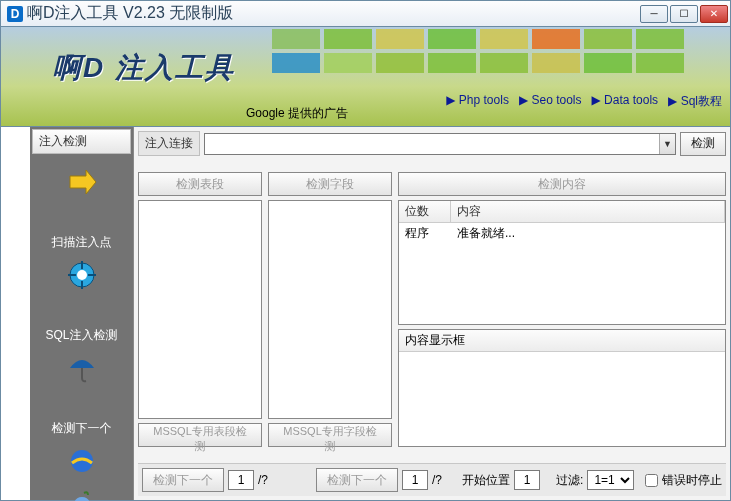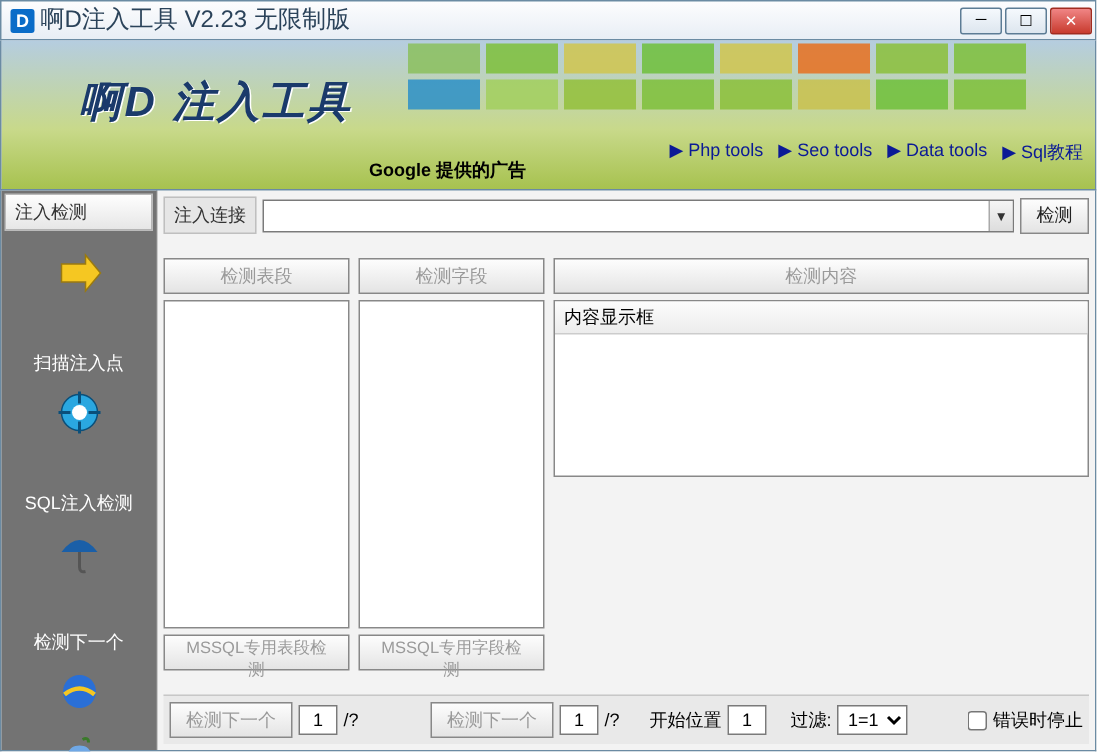--- a/index.html
+++ b/index.html
@@ -10,25 +10,25 @@
 .titlebar .title { flex: 1; color: #2b435a; font-size: 16px; }
 .titlebar .wbtns { display: flex; gap: 2px; }
 .titlebar .wbtn { width: 28px; height: 18px; border: 1px solid #5c7c95; border-radius: 2px; background: linear-gradient(#f5f9fd,#dde6ef); display: flex; align-items: center; justify-content: center; cursor: pointer; font-size: 10px; }
 .titlebar .wbtn.close { background: linear-gradient(#f08585,#c83b2e); color: #fff; border-color: #a12c20; }
 
 .banner { height: 100px; border: 1px solid #6b8ba3; border-top: none; position: relative; overflow: hidden;
   background: linear-gradient(#b5cde0 0%, #c8d98a 60%, #a7c24f 100%); }
 .banner .blocks { position: absolute; right: 30px; top: 0; display: flex; flex-wrap: wrap; width: 430px; }
 .banner .blk { width: 48px; height: 20px; margin: 2px; opacity: .85; }
 .banner .brand { position: absolute; left: 20px; top: 22px; font-size: 28px; font-weight: bold; font-style: italic; color: #1a3a6b; font-family: "SimHei", sans-serif; letter-spacing: 2px; text-shadow: 1px 1px 0 #fff; margin-left: 32px; }
-.banner .sponsor { position: absolute; left: 245px; bottom: 4px; font-size: 12px; font-weight: bold; color: #000; }
+.banner .sponsor { position: absolute; left: 245px; bottom: 4px; font-size: 12px; font-weight: normal; color: #000; }
 .banner .links { position: absolute; right: 8px; bottom: 16px; display: flex; gap: 10px; justify-content: flex-end; }
 .banner .links a { color: #0b1a96; font-size: 12px; text-decoration: none; cursor: pointer; }
 
-.body { display: flex; height: calc(501px - 127px); border: 1px solid #6b8ba3; border-top: none; }
+.body { display: flex; height: calc(501px - 127px); border: 1px solid #6b8ba3; border-top: none; padding-left: 29px; }
 
 .sidebar { width: 104px; background: #737373; border-right: 1px solid #888; display: flex; flex-direction: column; }
 .sidehead { background: linear-gradient(#fefefe,#e6e6e6); border: 1px solid #bbb; margin: 2px; padding: 3px 6px; font-size: 12px; color: #333; }
 .sideitems { flex: 1; padding-top: 4px; }
 .sideitem { text-align: center; padding: 6px 0 2px; cursor: pointer; }
 .sideitem .ic { width: 32px; height: 32px; margin: 0 auto 2px; }
 .sideitem .lbl { color: #fff; font-size: 12px; margin-top: 36px; }
 .sidefoot { background: linear-gradient(#fefefe,#d6d6d6); border: 1px solid #999; margin: 2px; height: 16px; }
 
 .main { flex: 1; background: #f3f3f3; padding: 4px; display: flex; flex-direction: column; gap: 16px; }
@@ -164,20 +164,30 @@
         <div class="listbox"></div>
         <button class="btn dis" style="font-size:11px;">MSSQL专用表段检测</button>
       </div>
       <div class="col b">
         <button class="btn dis">检测字段</button>
         <div class="listbox"></div>
         <button class="btn dis" style="font-size:11px;">MSSQL专用字段检测</button>
       </div>
       <div class="col c">
         <button class="btn dis">检测内容</button>
+        <div class="grid">
+          <div class="hdr">
+            <div class="h1">位数</div>
+            <div class="h2">内容</div>
+          </div>
+          <div class="row1">
+            <div class="c1">程序</div>
+            <div class="c2">准备就绪...</div>
+          </div>
+        </div>
         <div class="dispbox">
           <div class="dh">内容显示框</div>
         </div>
       </div>
     </div>
 
     <div class="bottombar">
       <button class="btn dis">检测下一个</button>
       <input class="numbox" value="1" style="">
       <span>/?</span>

